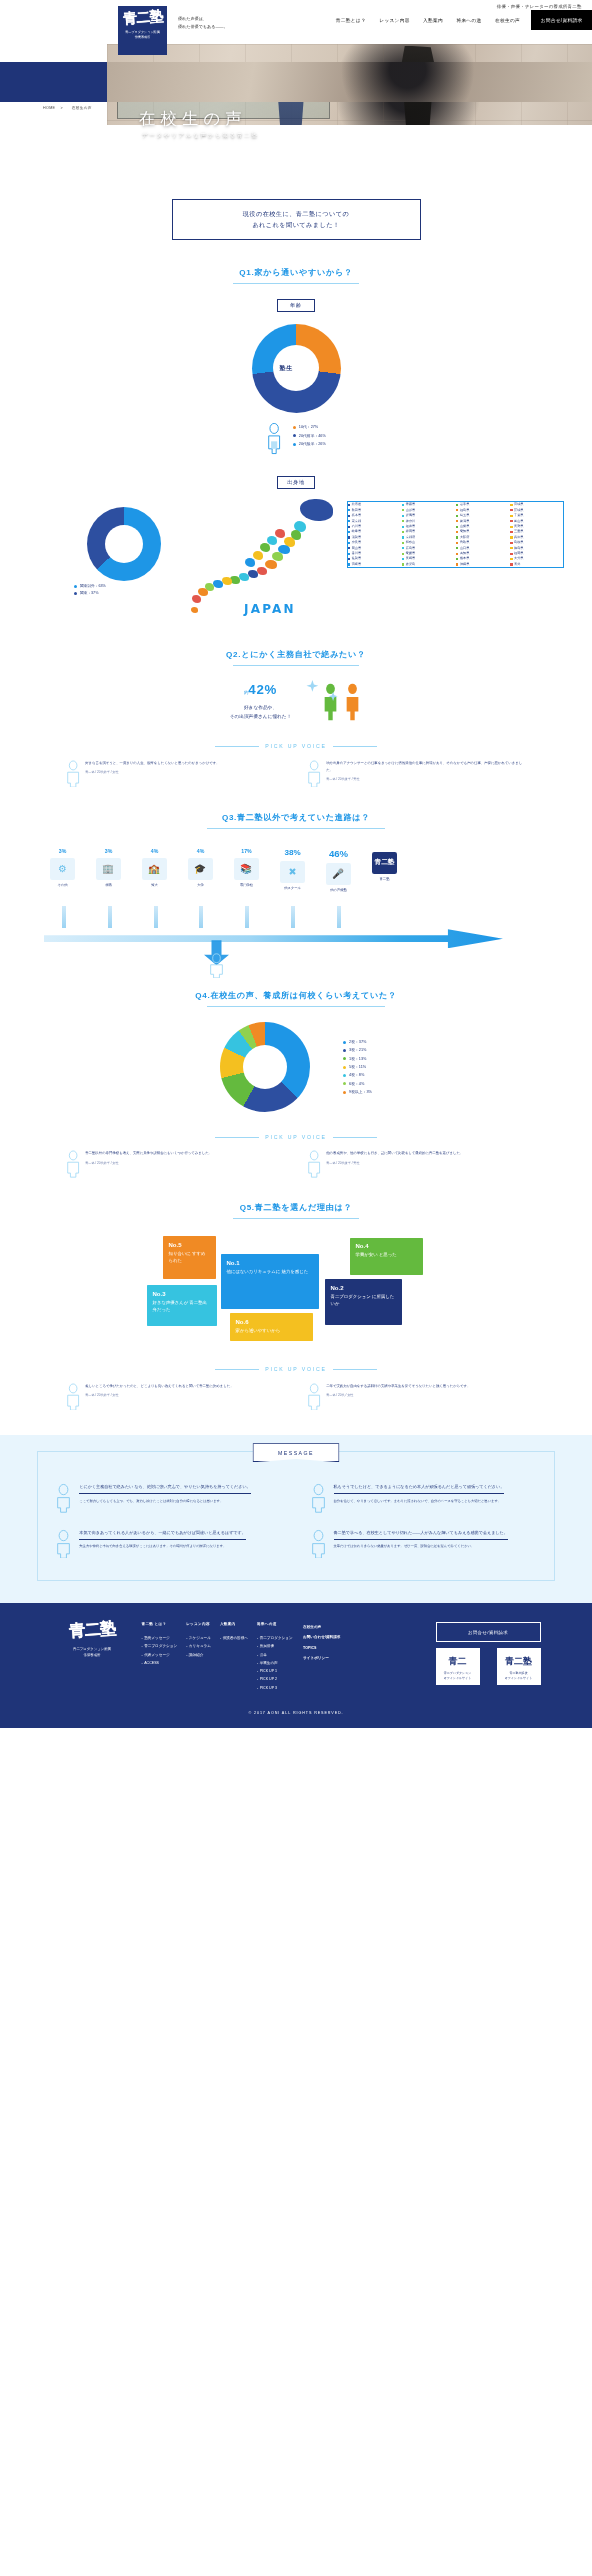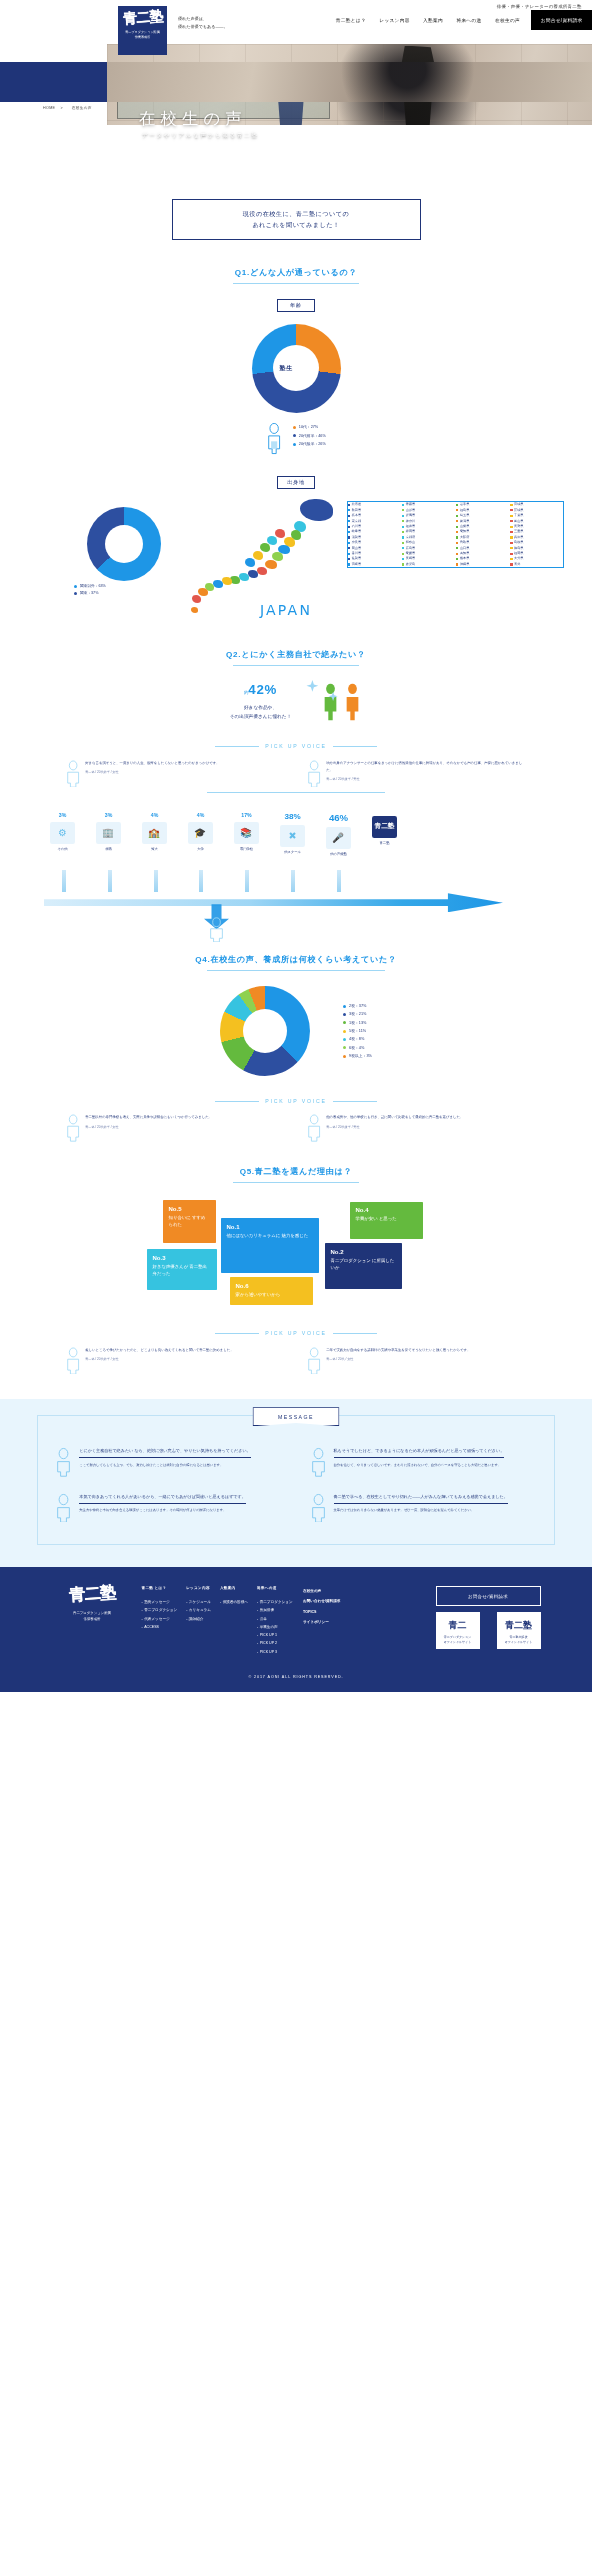--- a/index.html
+++ b/index.html
@@ -154,22 +154,22 @@
   .legend-list li { list-style:none; display:flex; align-items:center; gap:3px; }
   .sw { width:3px; height:3px; border-radius:50%; display:inline-block; }
 
   
   .map-area { position:relative; height: 126px; margin-top: 7.4px; }
   .map-donut { position:absolute; left: 87px; top: 10.4px; }
   .map-legend-small { position:absolute; left: 74px; top: 87px; font-size:3.7px; line-height:1.9; }
   .japan-canvas { position:absolute; left: 189px; top: 0; width: 178px; height: 126px; }
   .jp-blob { position:absolute; border-radius: 46% 54% 40% 60%; }
   .japan-text {
-    position:absolute; left: 260px; top: 106px; color:#1e96e6;
-    font-size: 14px; letter-spacing: 2.2px; font-weight: normal;
+    position:absolute; left: 244px; top: 106px; color:#1e96e6;
+    font-size: 12px; letter-spacing: 2.2px; font-weight: bold;
     font-family:"DejaVu Sans", sans-serif;
   }
   .pref-table {
     position:absolute; left: 348px; top: 6px; width: 215px;
     display:grid; grid-template-columns: repeat(4, 1fr);
     gap: 0px 1.5px; font-size: 3.1px; color:#1f3478;
   }
   .pref-table div { display:flex; align-items:center; gap:1.5px; line-height:1.75; }
   .pref-table .psw { width:2.2px; height:2.2px; display:inline-block; }
   .pref-highlight { outline: 0.7px solid #1e96e6; }
@@ -326,21 +326,21 @@
 </div>
 
 <section class="section">
   <div class="intro-box">
     <p>現役の在校生に、青二塾についての</p>
     <p>あれこれを聞いてみました！</p>
   </div>
 </section>
 
 <section class="section">
-  <div class="q-heading">Q1.どんな人が通っているの？</div>
+  <div class="q-heading">Q1.家から通いやすいから？</div>
   <div class="q-underline"></div>
 
   <div class="pill">年齢</div>
 
   <div class="donut-wrap">
     <div class="donut" style="width:89px;height:89px;border-radius:50%;
                 background:conic-gradient(#f08a24 0 27%, #2d4fa0 27% 73%, #1e96e6 73% 100%);">
       <div class="donut-hole" style="width:46px;height:46px;"></div>
       <div class="donut-label" style="left:28px;top:40px;color:#1f3478;">塾生</div>
     </div>
@@ -663,20 +663,21 @@
       </svg>
       <div>
         <div class="voice-text">地方出身のアナウンサーとの仕事をきっかけに情報発信の仕事に興味があり、そのなかでも声の仕事、声優に惹かれていきました。</div>
         <div class="voice-meta">青二塾 / 20代後半 / 男性</div>
       </div>
     </div>
   </div>
 </section>
 
 <section class="section">
+  <div class="q-heading" style="margin-top:25px">Q3.青二塾以外で考えていた進路は？</div>
   <div class="q-underline wide"></div>
 
   <div class="q3-wrap">
     <div class="q3-cats" id="q3-cats">
         <div class="q3-cat">
           <div class="q3-pct">3%</div>
           <div class="q3-ico">⚙</div>
           <div class="q3-lbl">その他</div>
         </div>
         <div class="q3-cat">

